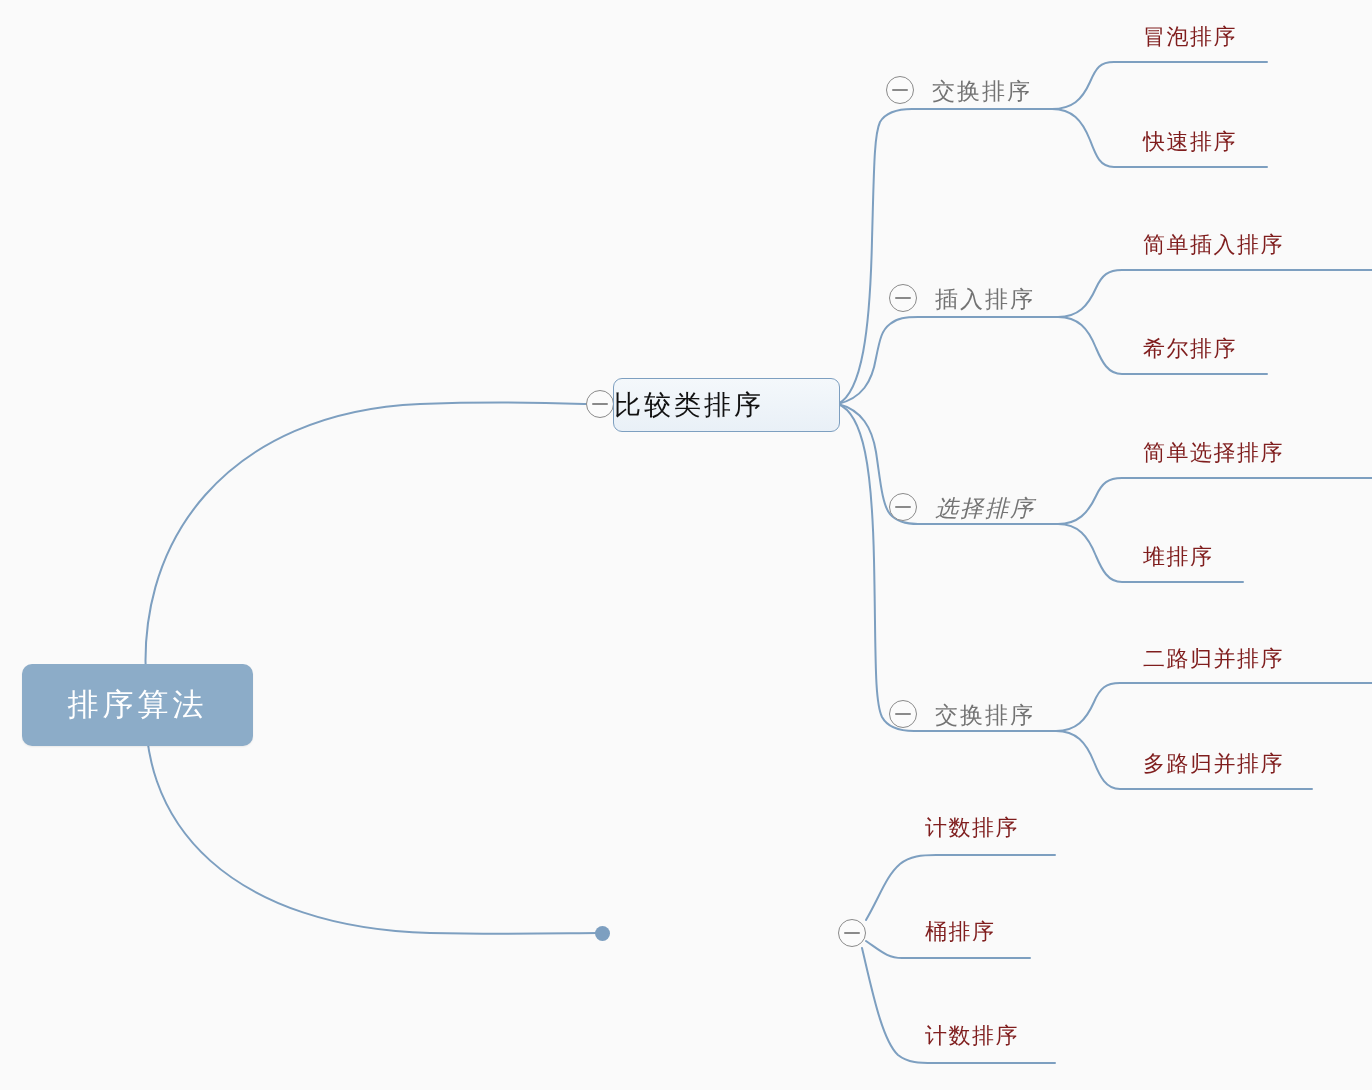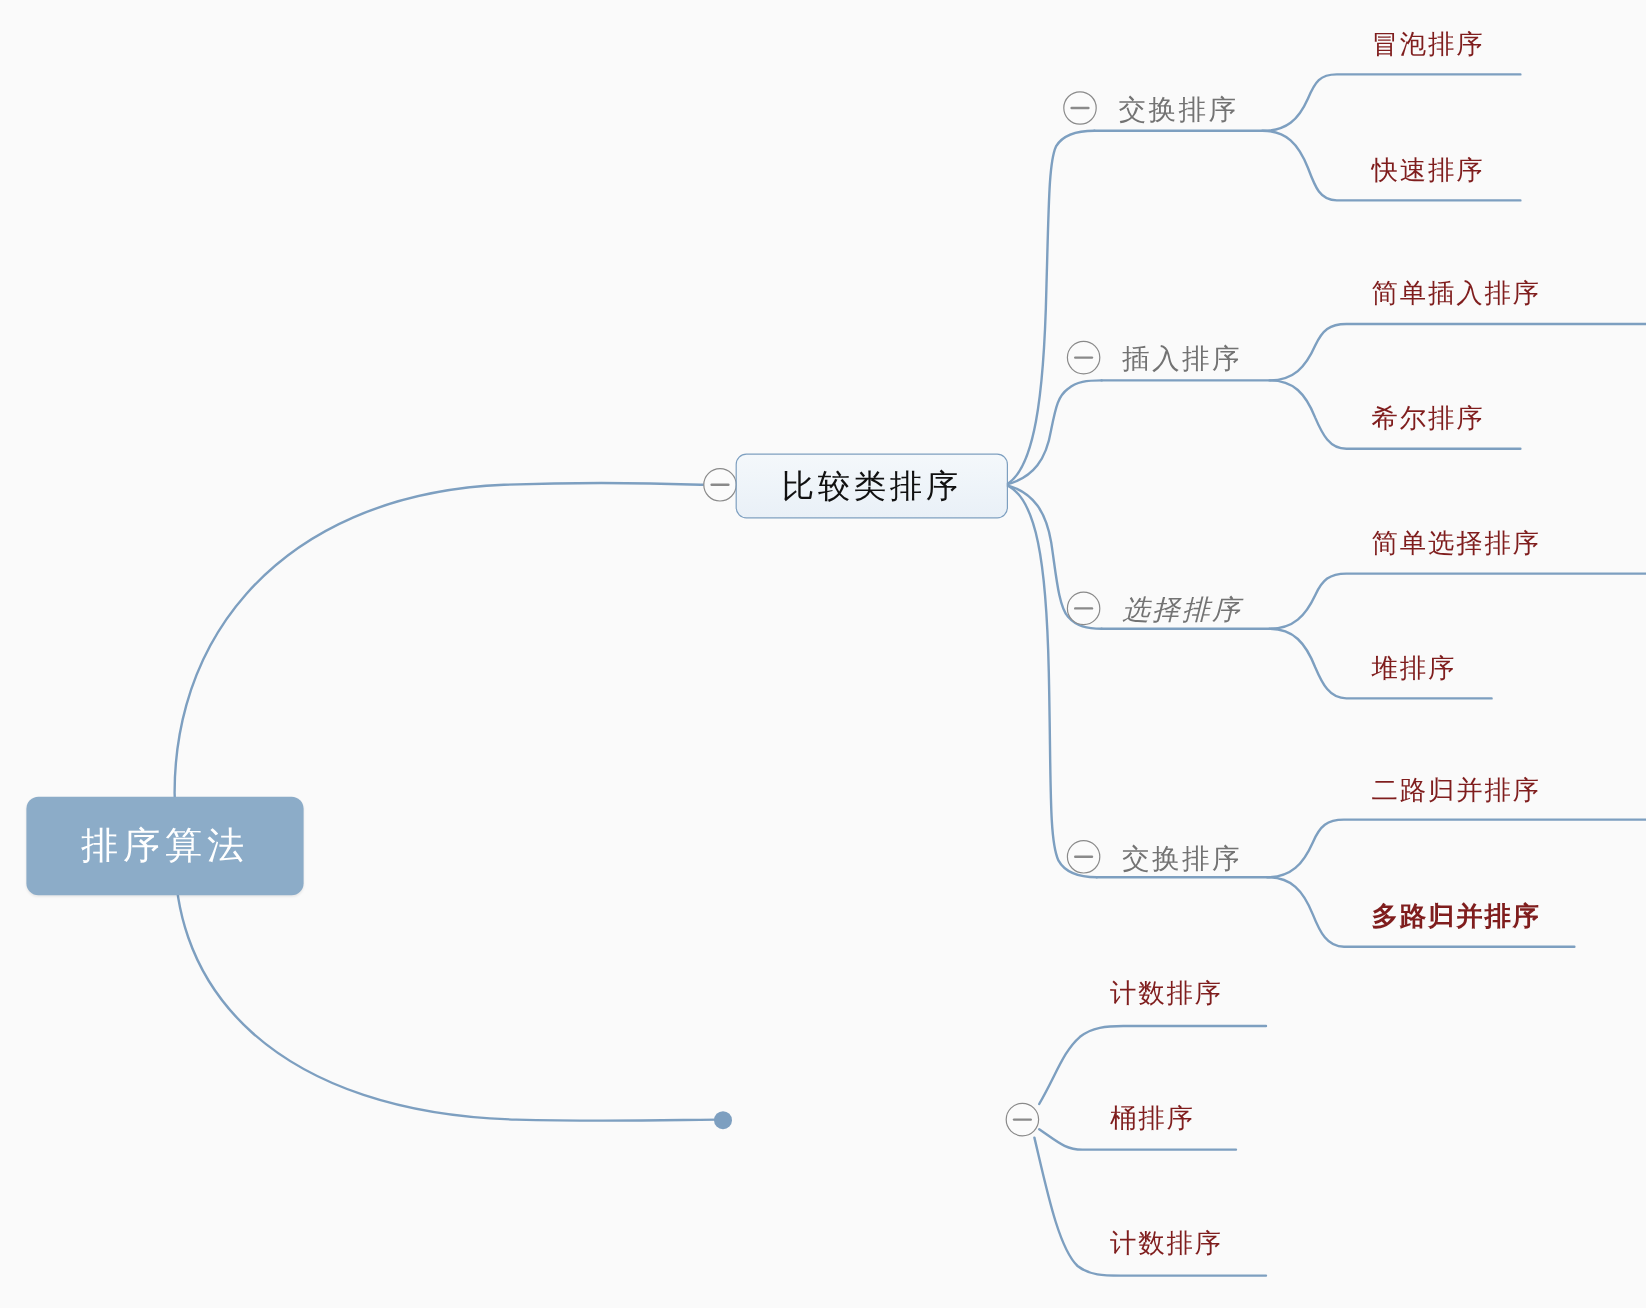--- a/index.html
+++ b/index.html
@@ -48,21 +48,21 @@
     color: #ffffff;
     font-size: 31px;
     letter-spacing: 4px;
     box-shadow: 0 1px 2px rgba(0,0,0,0.07);
     margin-top: 24px;
   }
   .branch-node {
     position: absolute;
     display: flex;
     align-items: center;
-    justify-content: center;
+    justify-content: flex-start;
     background: linear-gradient(180deg, #f4f8fb 0%, #e9f0f7 100%);
     border: 1.6px solid #7d9fc0;
     border-radius: 9px;
     color: #111111;
     font-size: 27px;
     letter-spacing: 3px;
   }
   .sub-label {
     font-size: 23px;
     letter-spacing: 2px;
@@ -177,21 +177,21 @@
     <span>堆排序</span>
   </div>
 
   <div class="collapse-icon" style="left:889px; top:700px;"></div>
   <div class="node-label sub-label" style="left:935px; top:700px;">
     <span>交换排序</span>
   </div>
   <div class="node-label leaf-label" style="left:1143px; top:644px;">
     <span>二路归并排序</span>
   </div>
-  <div class="node-label leaf-label" style="left:1143px; top:749px;font-weight:bold;">
+  <div class="node-label leaf-label" style="left:1143px; top:749px;">
     <span>多路归并排序</span>
   </div>
 
   <div class="bullet-dot" style="left:595px; top:926px;"></div>
   <div class="collapse-icon" style="left:838px; top:919px;"></div>
 
   <div class="node-label leaf-label" style="left:925px; top:813px;">
     <span>计数排序</span>
   </div>
   <div class="node-label leaf-label" style="left:925px; top:917px;">

